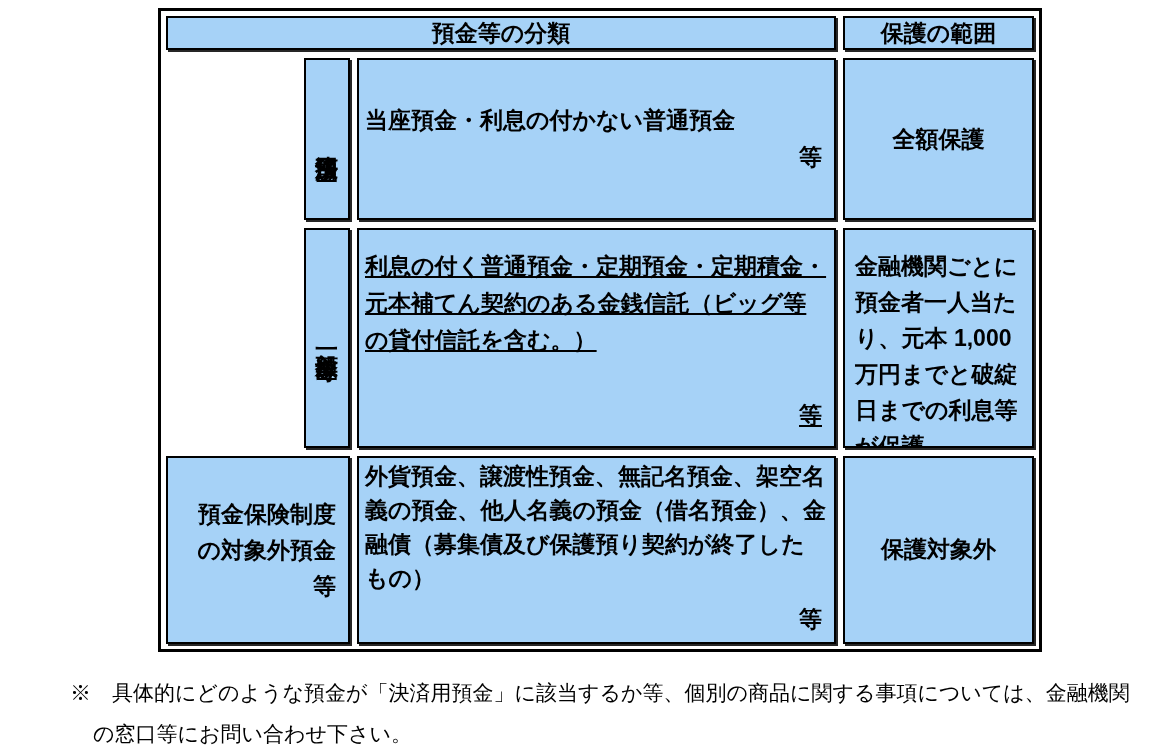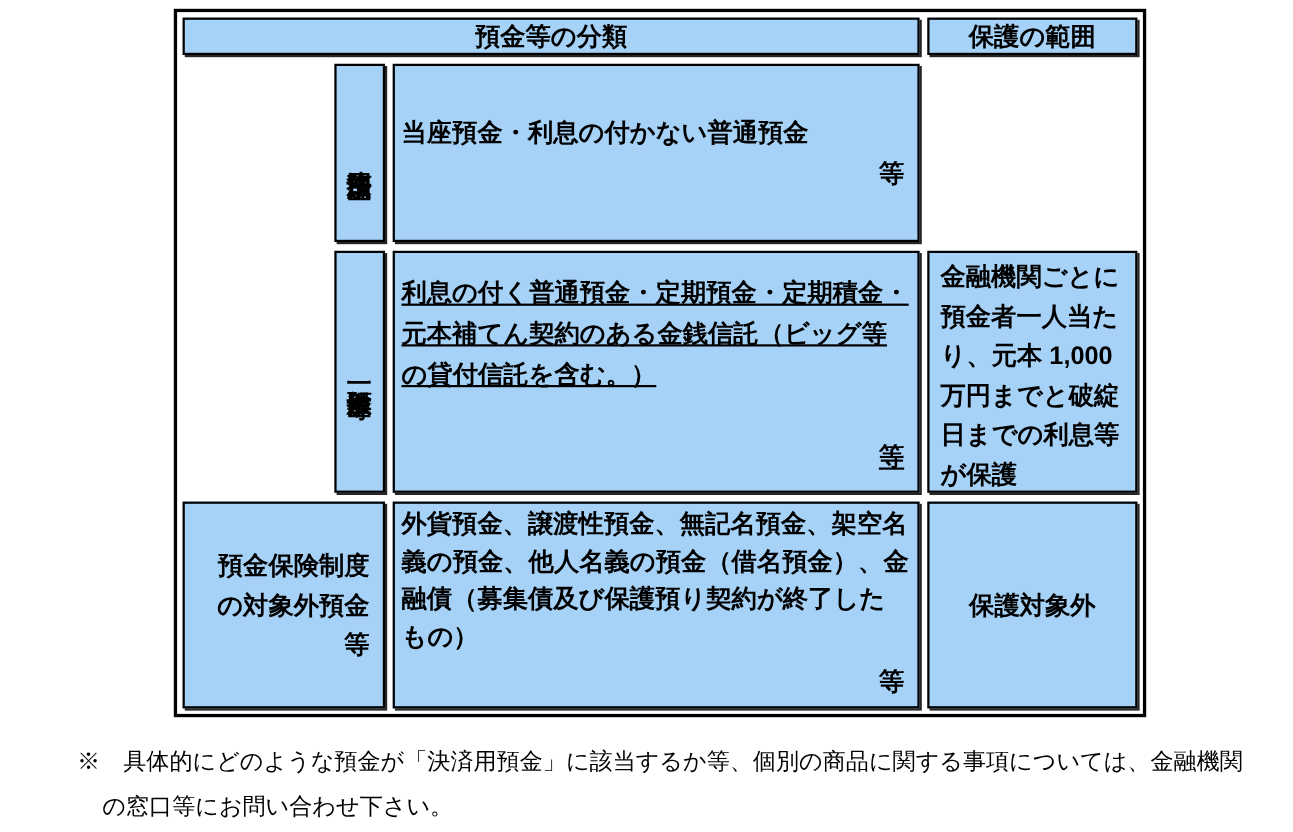--- a/index.html
+++ b/index.html
@@ -73,24 +73,24 @@
   .ex-row1 { grid-column: 3; grid-row: 2; justify-content: center; }
   .ex-row2 { grid-column: 3; grid-row: 3; padding-top: 18px; padding-bottom: 12px; text-decoration: underline; }
   .ex-row3 { grid-column: 3; grid-row: 4; padding-top: 1px; padding-bottom: 6px; line-height: 34px; }
   .etc { text-align: right; padding-right: 6px; }
   .ex-row2 .etc, .ex-row3 .etc { margin-top: auto; }
 
   
   .prot-full { grid-column: 4; grid-row: 2; }
   .prot-limited {
     grid-column: 4; grid-row: 3;
-    padding: 3px 10px 0;
+    padding: 18px 10px 0;
     line-height: 36px;
   }
-  .prot-none { grid-column: 4; grid-row: 4; }
+  .prot-none { grid-column: 4; grid-row: 4; font-family: Liberation Serif, serif; }
 
   
   .lbl-excluded {
     grid-column: 1 / span 2; grid-row: 4;
     display: flex; align-items: center; justify-content: center;
   }
   .lbl-excluded .inner { width: 100%; padding: 0 12px; text-align: right; }
 
   
   .footnote {
@@ -112,20 +112,21 @@
 
   <div class="cell center hdr-prot">保護の範囲</div>
   <div class="cell center hdr-class">預金等の分類</div>
 
 
   <div class="cell vert cat-kessai">決済用預金</div>
   <div class="cell examples ex-row1">
     <div>当座預金・利息の付かない普通預金</div>
     <div class="etc">等</div>
   </div>
+  <div class="cell center prot-full">全額保護</div>
 
   <div class="cell vert cat-ippan">一般預金等</div>
   <div class="cell examples ex-row2">
     <div>利息の付く普通預金・定期預金・定期積金・元本補てん契約のある金銭信託（ビッグ等の貸付信託を含む。）</div>
     <div class="etc">等</div>
   </div>
   <div class="cell prot-limited">金融機関ごとに預金者一人当たり、元本 1,000万円までと破綻日までの利息等が保護</div>
 
   <div class="cell lbl-excluded">
     <div class="inner">預金保険制度の対象外預金等</div>

